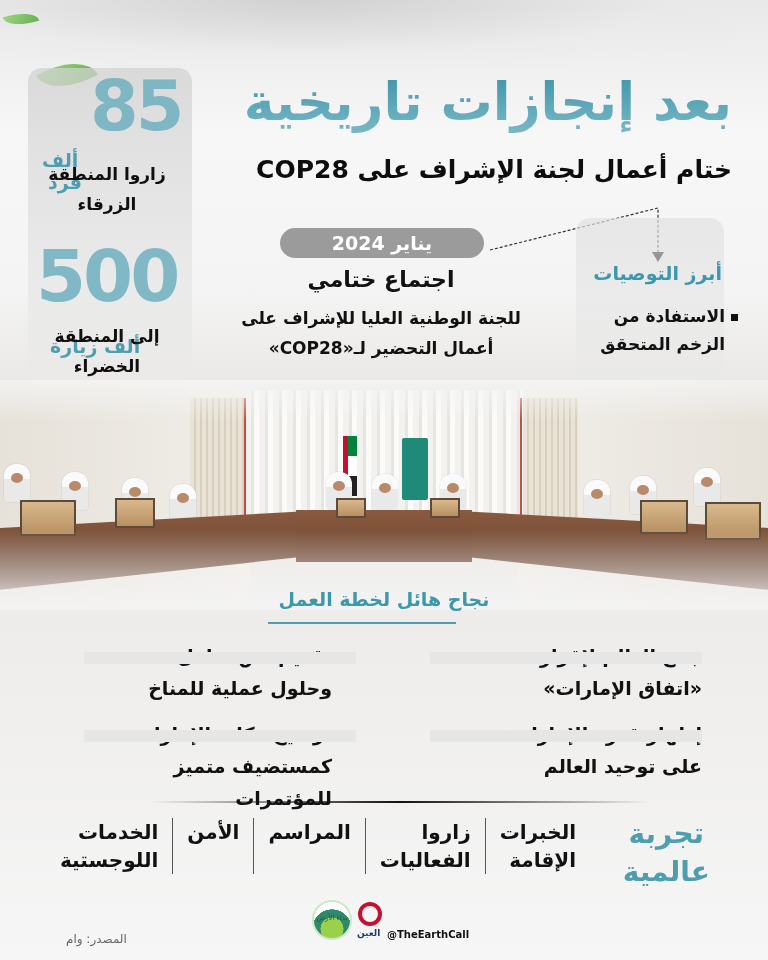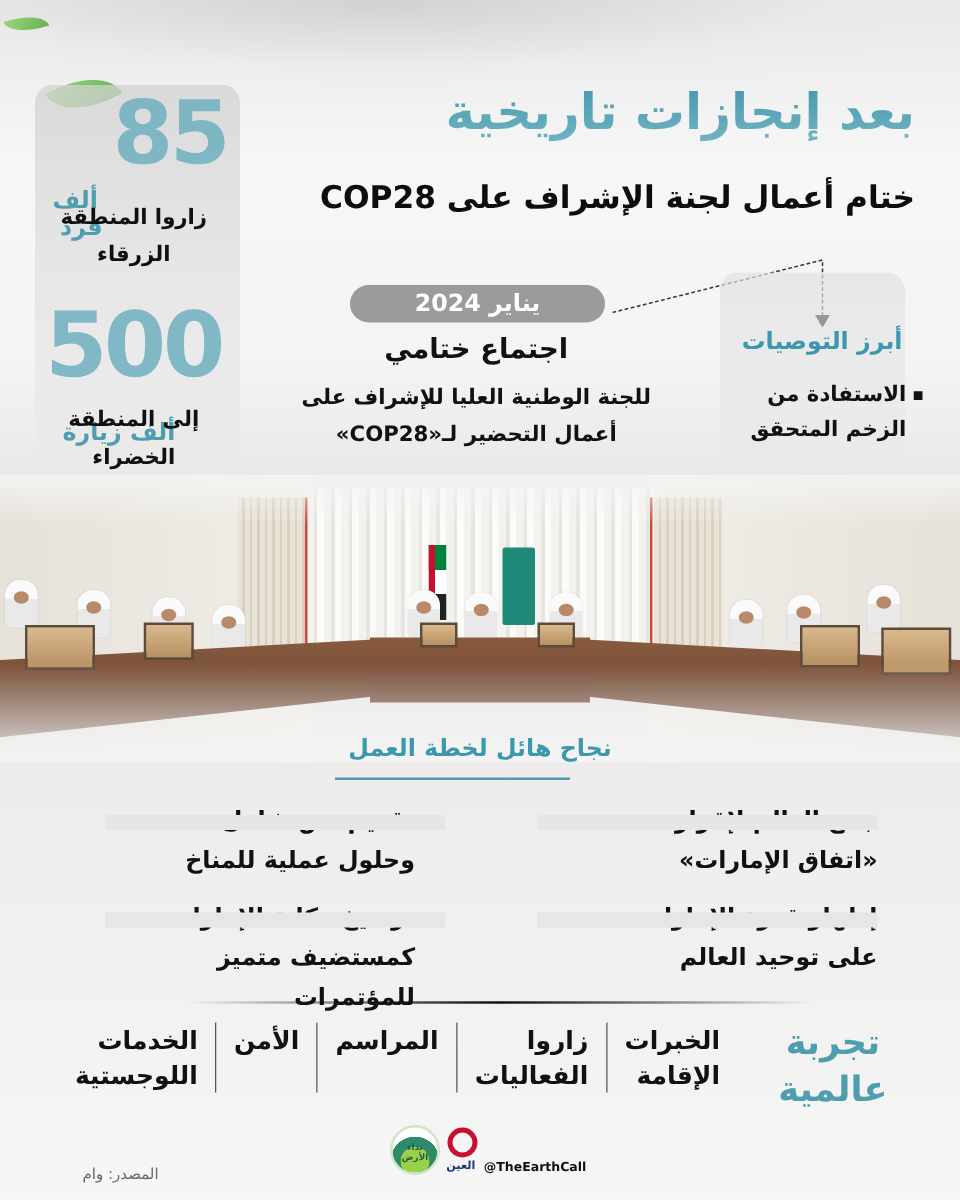--- a/index.html
+++ b/index.html
@@ -14,22 +14,22 @@
   .canvas { position: absolute; inset: 0; width: 768px; height: 960px; overflow: hidden;
     background: linear-gradient(180deg, #e9e9e9 0%, #f7f7f7 14%, #f4f4f4 30%, #e8e6e3 42%, #f6f6f6 100%); }
 
   
   .smoke { position: absolute; left: 0; top: 0; width: 768px; height: 70px;
     background: radial-gradient(ellipse at 40% 0%, rgba(190,190,190,.55) 0%, rgba(230,230,230,.2) 55%, rgba(255,255,255,0) 80%); }
   .leaf { position: absolute; background: linear-gradient(135deg, #8fd16a, #4fa83a); border-radius: 0 100% 0 100%; opacity: .85; }
 
   
   .headline { position: absolute; right: 36px; top: 58px; width: 520px; text-align: right; }
-  .headline .title { font-family: "DejaVu Sans", sans-serif; font-weight: bold; font-size: 40px; line-height: 64px; color: #4e9eb0;
-    background: linear-gradient(180deg, #3b93a9, #7ab8c6); -webkit-background-clip: text; background-clip: text; color: transparent; }
+  .headline .title { font-family: "DejaVu Sans", sans-serif; font-weight: bold; font-size: 52px; line-height: 64px; color: #4e9eb0;
+    background: linear-gradient(180deg, #3b93a9, #7ab8c6); -webkit-background-clip: text; background-clip: text; color: transparent; margin-top: 12px; }
   .headline .subtitle { font-weight: bold; font-size: 25px; line-height: 40px; color: #0d0d0d; margin-top: 16px; }
 
   
   .stats { position: absolute; left: 28px; top: 68px; width: 164px; height: 312px; border-radius: 14px;
     background: linear-gradient(180deg, rgba(210,210,210,.75), rgba(235,235,235,.35)); }
   .stat-num { position: absolute; font-weight: bold; color: #6fb0c0; opacity: .85; letter-spacing: -3px; direction: ltr; }
   .stat-unit { position: absolute; font-weight: bold; color: #4e9eb0; font-size: 19px; line-height: 20px; margin-top: 40px; }
   .stat-desc { position: absolute; font-weight: bold; color: #101010; font-size: 17px; line-height: 28px; text-align: center; width: 150px; }
 
   
@@ -86,21 +86,21 @@
   .exp-title { position: absolute; right: 58px; top: 815px; font-weight: bold; font-size: 28px; line-height: 38px; color: #4e9eb0; text-align: center; }
   .exp-items { position: absolute; right: 178px; top: 818px; display: flex; flex-direction: row; }
   .exp-item { font-weight: bold; font-size: 20px; line-height: 28px; text-align: right; padding: 0 14px; border-left: 1px solid #555; }
   .exp-item:last-child { border-left: none; }
 
   
   .footer { position: absolute; left: 0; top: 896px; width: 768px; height: 64px; }
   .source { position: absolute; left: 66px; top: 36px; font-size: 12px; color: #666; }
   .logo-earth { position: absolute; left: 312px; top: 4px; width: 40px; height: 40px; border-radius: 50%;
     background: radial-gradient(circle at 50% 75%, #9bd04a 0 35%, #2e8a6b 36% 60%, #fff 61%); border: 2px solid #cfe7c2; }
-  .logo-earth span { position: absolute; left: 0; right: 0; top: 12px; text-align: center; font-size: 7px; color: #1d5d46; font-weight: bold; }
+  .logo-earth span { position: absolute; left: 0; right: 0; top: 12px; text-align: center; font-size: 7px; color: #1d5d46; font-weight: normal; }
   .logo-ain { position: absolute; left: 358px; top: 6px; width: 24px; height: 24px; border-radius: 50%; border: 4px solid #c8102e; }
   .logo-ain-text { position: absolute; left: 357px; top: 32px; font-size: 9px; color: #1a3a7a; font-weight: bold; }
   .handle { position: absolute; left: 387px; top: 33px; font-size: 10px; font-weight: bold; color: #111; direction: ltr; }
 </style>
 </head>
 <body>
 
 <div class="canvas">
   <div class="smoke"></div>
   <div class="leaf" style="left:4px;top:12px;width:34px;height:14px;transform:rotate(-18deg);"></div>

